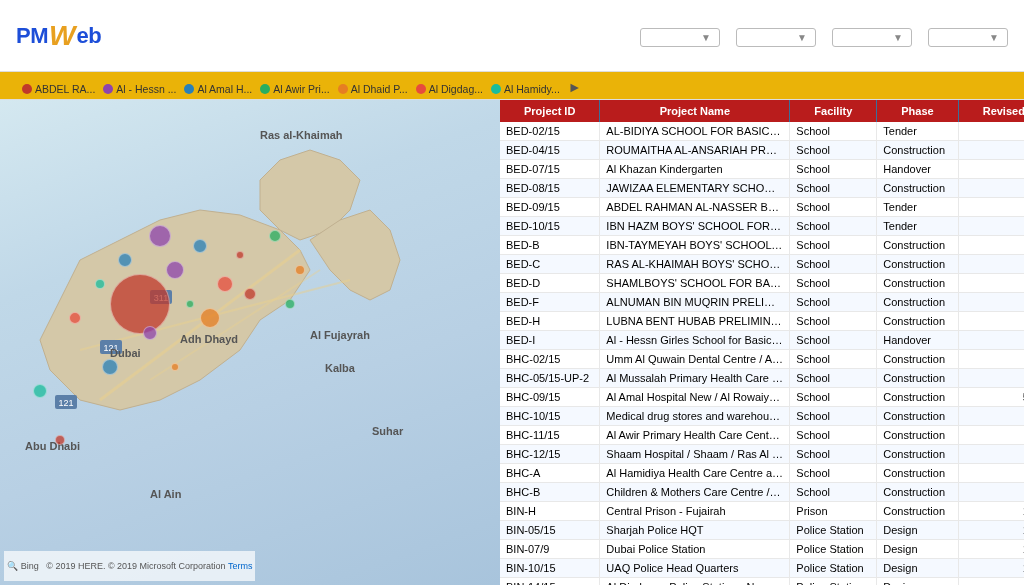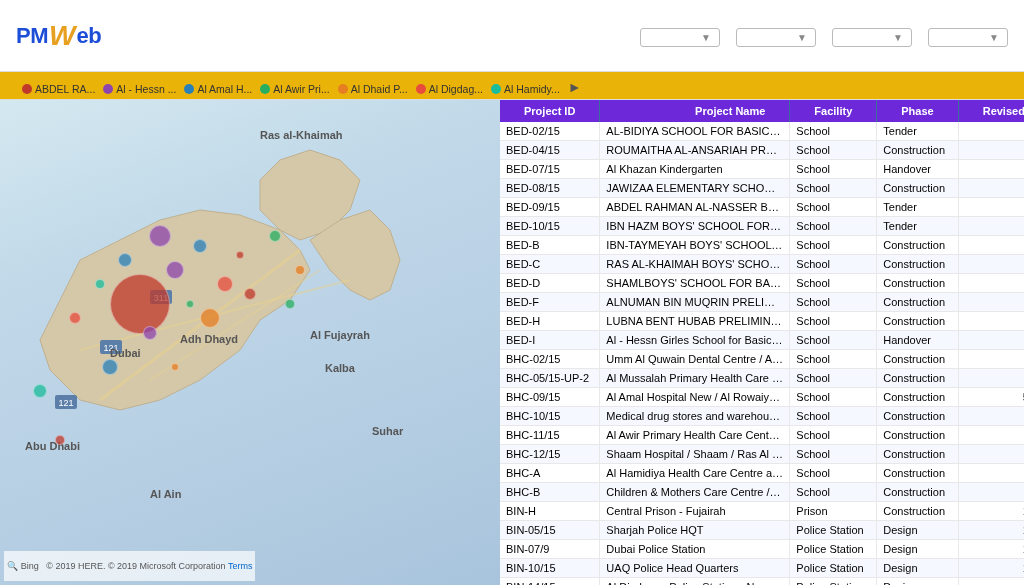--- a/index.html
+++ b/index.html
@@ -127,24 +127,24 @@
       flex: 1;
       overflow-y: auto;
       background: #fff;
     }
     .data-table {
       width: 100%;
       border-collapse: collapse;
       font-size: 11px;
     }
     .data-table thead th {
-      background: #6d28d9;
+      background: #b91c1c;
       color: #fff;
       padding: 5px 24px;
-      text-align: right;
+      text-align: center;
       font-weight: bold;
       white-space: nowrap;
       position: sticky;
       top: 0;
       z-index: 1;
       border-right: 1px solid #3a6f9a;
     }
     .data-table tbody tr:nth-child(even) { background: #f5f9ff; }
     .data-table tbody tr:nth-child(odd) { background: #fff; }
     .data-table tbody td {

